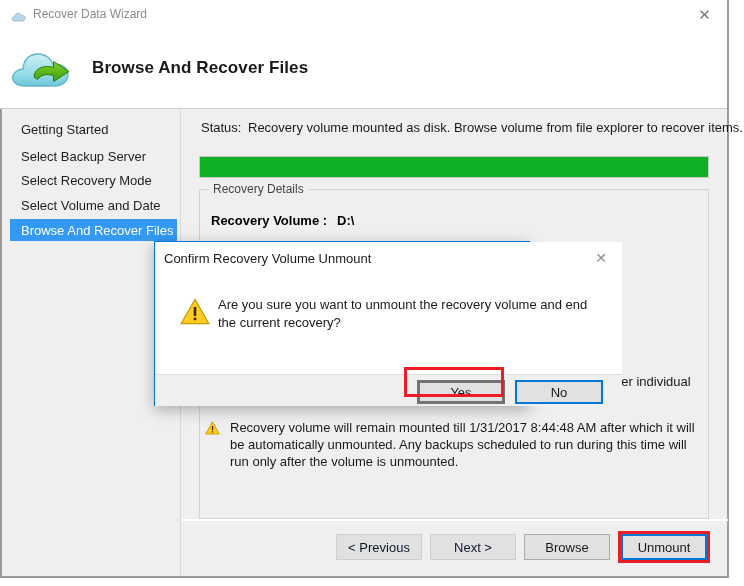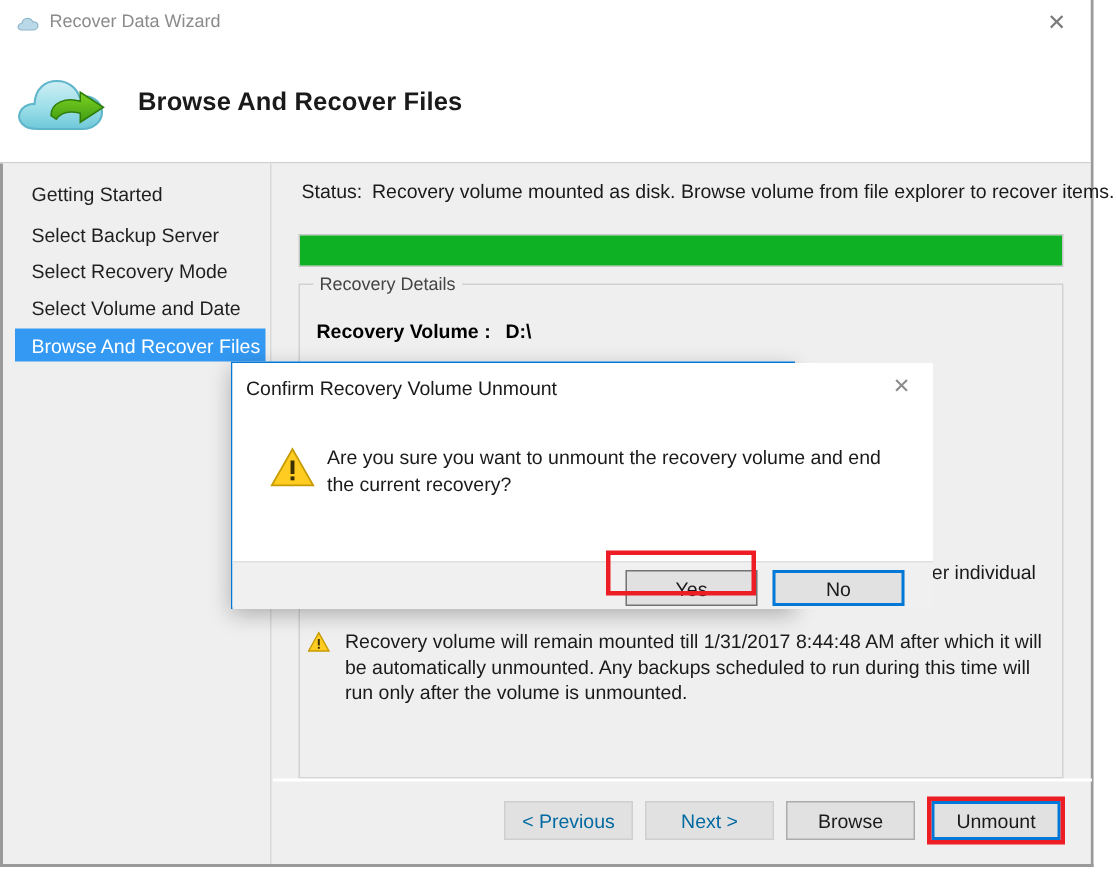--- a/index.html
+++ b/index.html
@@ -224,21 +224,21 @@
     font-size: 13px;
     color: #1a1a1a;
     display: flex;
     align-items: center;
     justify-content: center;
     box-sizing: border-box;
     cursor: default;
     padding: 0;
   }
   .btn.disabled {
-    color: #0369a1;
+    color: #0f172a;
     background: #e1e1e1;
     border-color: #cfcfcf;
   }
   .btn.focused {
     border: 2px solid #0078d7;
   }
   #btn-previous { left: 155px; top: 425px; width: 86px; }
   #btn-next     { left: 249px; top: 425px; width: 86px; text-align: right; }
   #btn-browse   { left: 343px; top: 425px; width: 86px; }
   #btn-unmount  { left: 440px; top: 425px; width: 86px; }
@@ -316,21 +316,21 @@
     width: 467px;
     height: 31px;
     background: #f0f0f0;
     border-top: 1px solid #dfdfdf;
   }
   .dlg-btn {
     position: absolute;
     top: 5px;
     width: 88px;
     height: 24px;
-    border: 1px solid #737373;
+    border: 3px solid #737373;
     background: #e1e1e1;
     font-size: 13px;
     color: #1a1a1a;
     display: flex;
     align-items: center;
     justify-content: center;
     box-sizing: border-box;
     cursor: default;
   }
   #dlg-btn-yes { left: 262px; }

